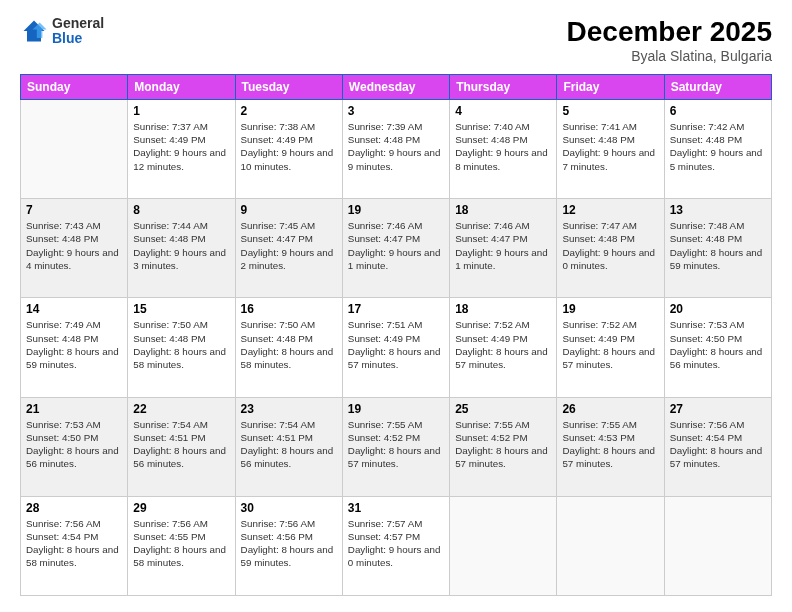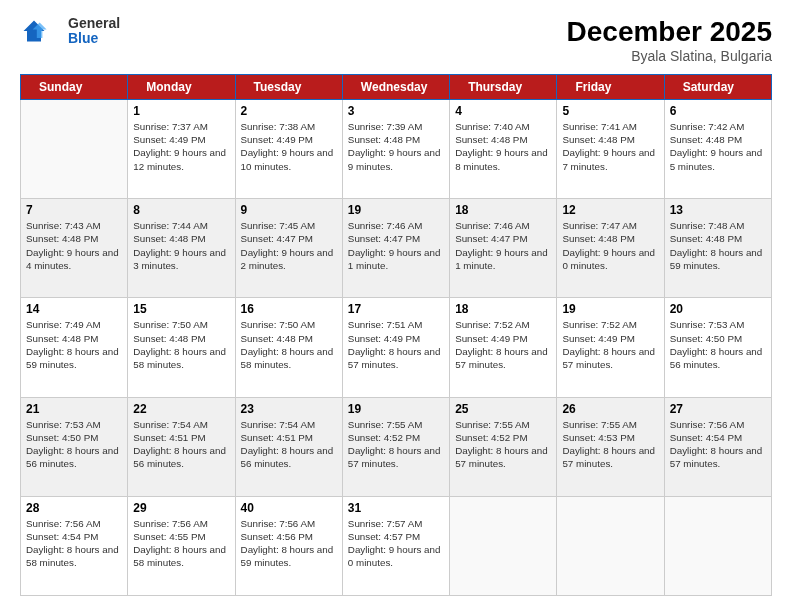--- a/index.html
+++ b/index.html
@@ -19,21 +19,21 @@
     }
     .header {
       display: flex;
       justify-content: space-between;
       align-items: flex-start;
       margin-bottom: 10px;
     }
     .logo {
       display: flex;
       align-items: center;
-      gap: 20px;
+      gap: 4px;
     }
     .logo-text {
       display: flex;
       flex-direction: column;
       font-size: 14px;
       font-weight: bold;
       line-height: 1.1;
     }
     .logo-general { color: #333; }
     .logo-blue { color: #1565C0; }
@@ -53,24 +53,24 @@
       font-size: 14px;
       color: #555;
     }
     .calendar {
       flex: 1;
       border-collapse: collapse;
       width: 100%;
       font-size: 10.5px;
     }
     .calendar th {
-      background: #b91c1c;
+      background: #d946ef;
       color: #fff;
       text-align: left;
-      padding: 5px 18px;
+      padding: 5px 6px;
       font-size: 12px;
       border: 1px solid #1565C0;
     }
     .calendar td {
       border: 1px solid #ccc;
       vertical-align: top;
       padding: 4px 5px;
       width: calc(100% / 7);
       height: 80px;
     }
@@ -246,21 +246,21 @@
         <tr>
           <td>
             <span class="day-num">28</span>
             <div class="day-info">Sunrise: 7:56 AM<br>Sunset: 4:54 PM<br>Daylight: 8 hours and 58 minutes.</div>
           </td>
           <td>
             <span class="day-num">29</span>
             <div class="day-info">Sunrise: 7:56 AM<br>Sunset: 4:55 PM<br>Daylight: 8 hours and 58 minutes.</div>
           </td>
           <td>
-            <span class="day-num">40</span>
+            <span class="day-num">30</span>
             <div class="day-info">Sunrise: 7:56 AM<br>Sunset: 4:56 PM<br>Daylight: 8 hours and 59 minutes.</div>
           </td>
           <td>
             <span class="day-num">31</span>
             <div class="day-info">Sunrise: 7:57 AM<br>Sunset: 4:57 PM<br>Daylight: 9 hours and 0 minutes.</div>
           </td>
           <td class="empty-cell"></td>
           <td class="empty-cell"></td>
           <td class="empty-cell"></td>
         </tr>

